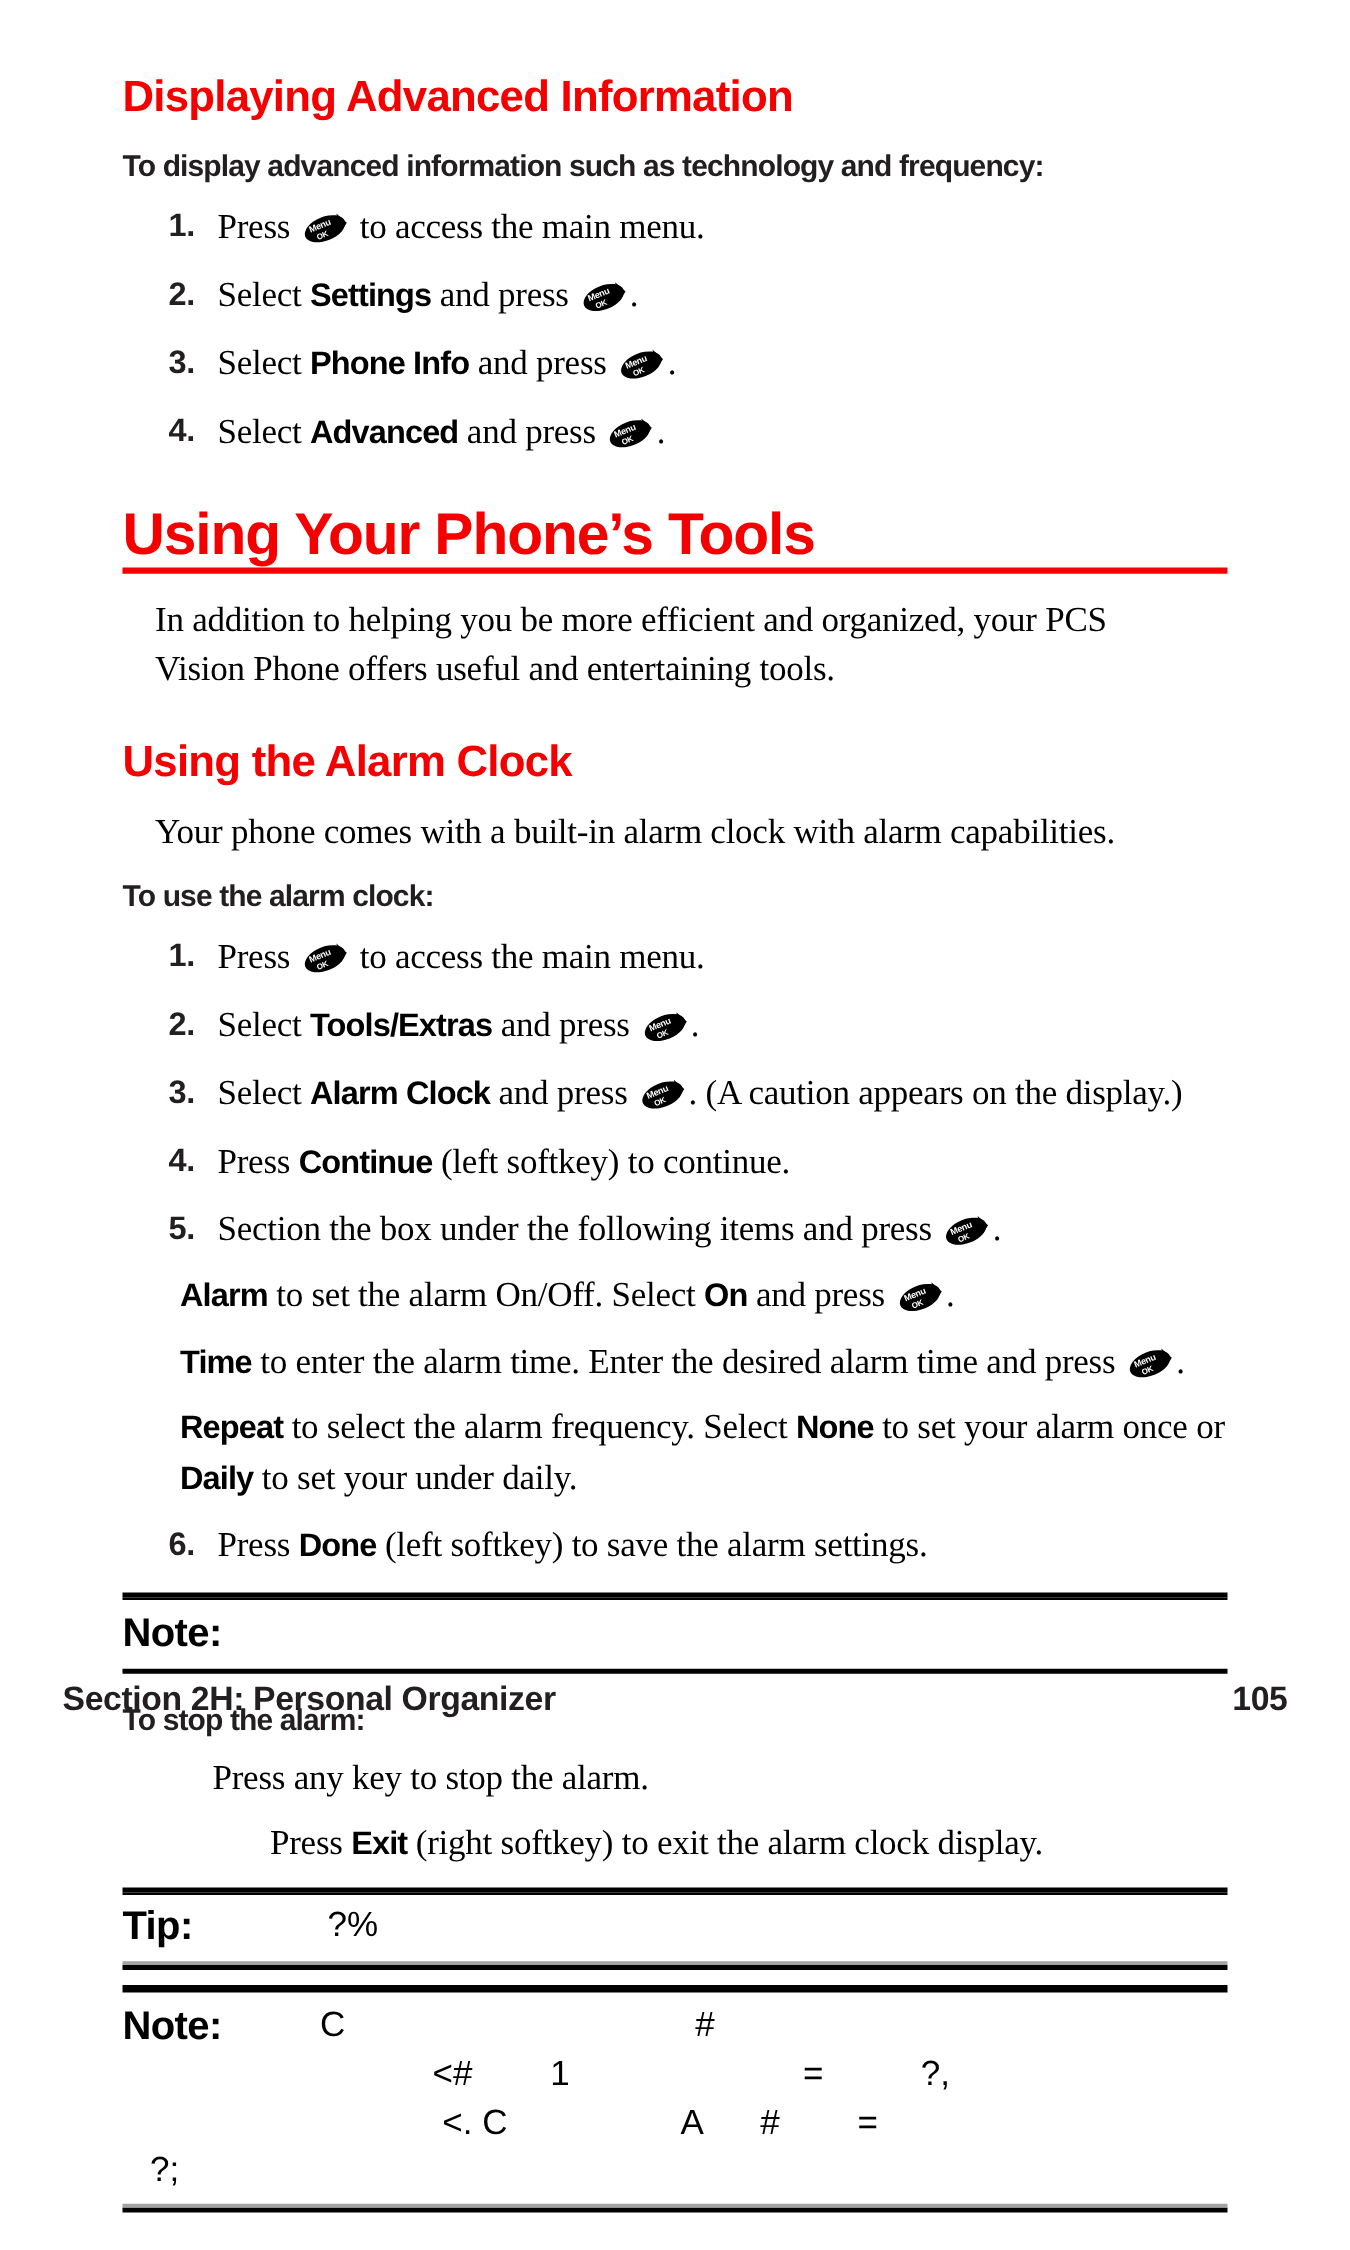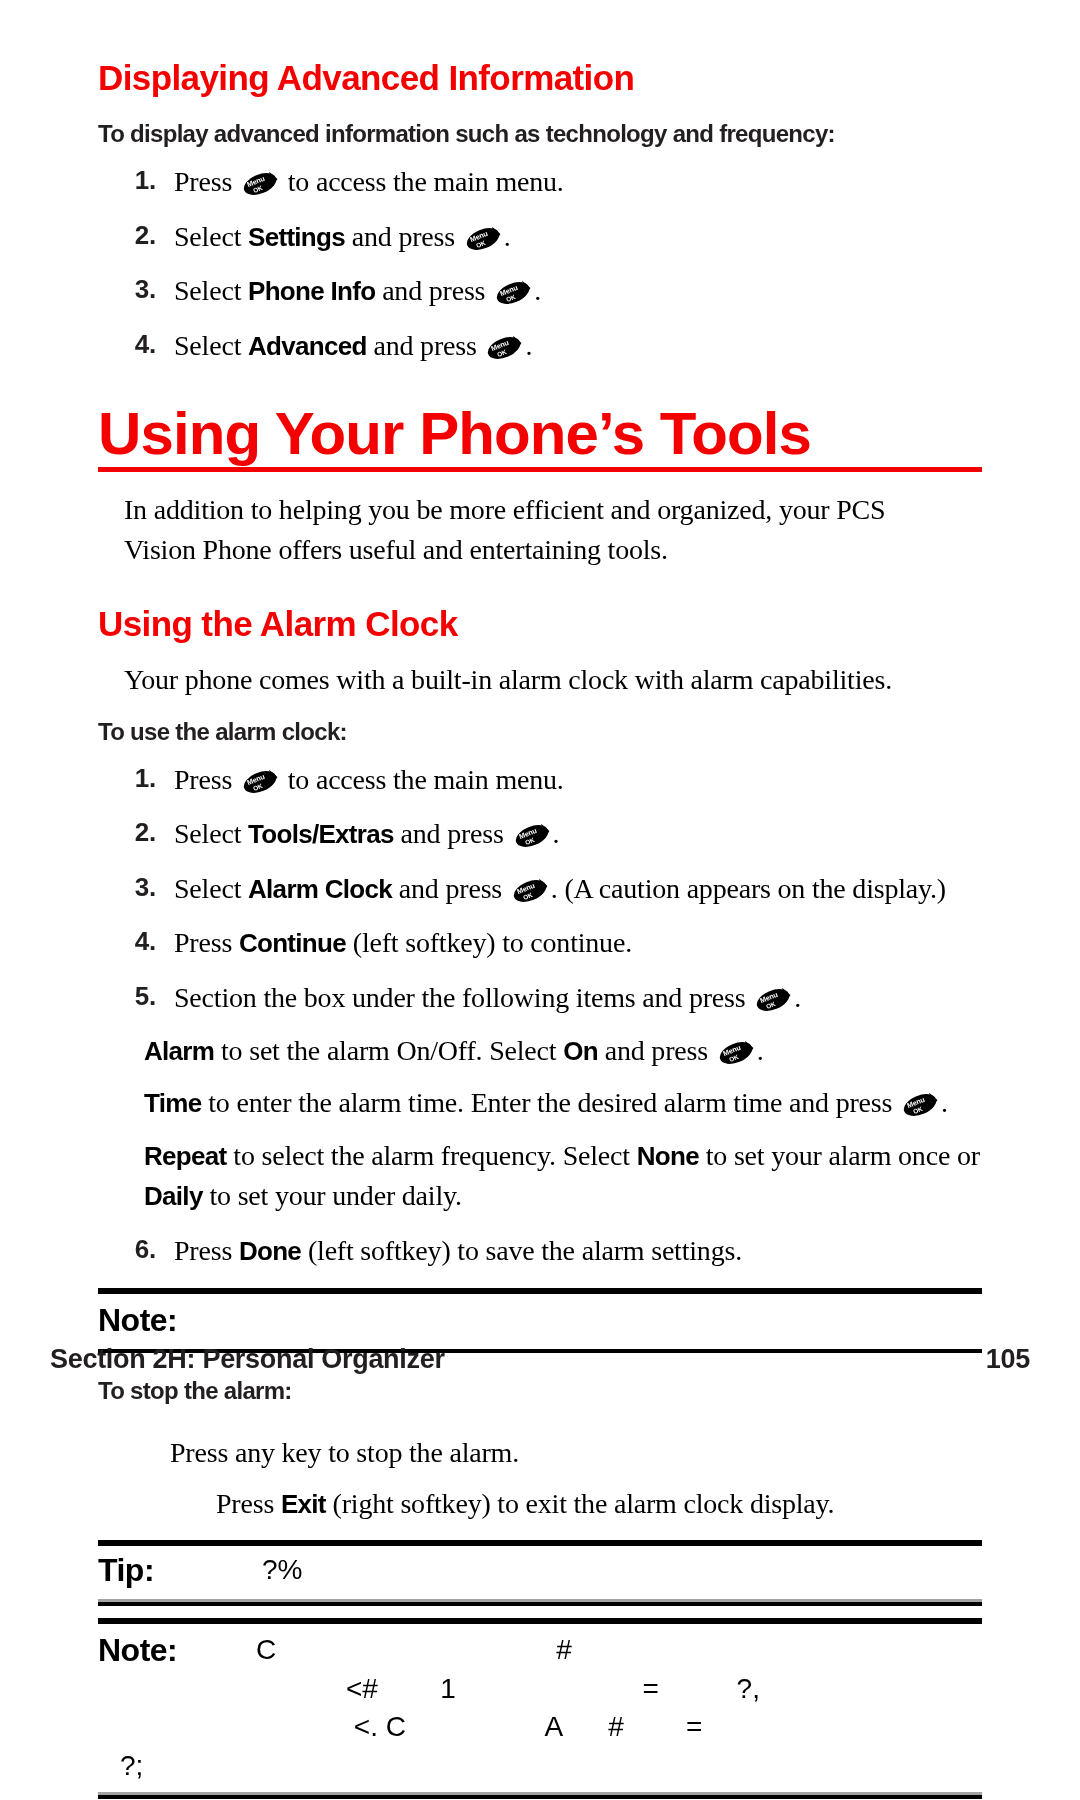--- a/index.html
+++ b/index.html
@@ -30,21 +30,21 @@
     color: #f40000;
     font-size: 35px;
     letter-spacing: -0.6px;
     margin: 0;
     padding: 0;
   }
   .h1 {
     font-family: "Liberation Sans", sans-serif;
     font-weight: bold;
     color: #f40000;
-    font-size: 60px;
+    font-size: 47px;
     letter-spacing: -0.9px;
     margin: 0;
     padding: 0;
     line-height: 1.05;
   }
   .h1-rule {
     border-bottom: 5px solid #f40000;
     margin-top: 2px;
     margin-bottom: 18px;
   }
@@ -327,21 +327,21 @@
 
   <div class="callout" style="margin-top:16px">
     <div class="inner" style="border-bottom:none;padding-bottom:10px">
       <span class="callout-label">Note:</span><span class="callout-body"></span>
     </div>
   </div>
 
   <div style="height:24px"></div>
   <p class="lead">To stop the alarm:</p>
 
-  <p class="para" style="padding-left:72px;margin-top:28px">Press any key to stop the alarm.</p>
+  <p class="para" style="padding-left:72px;margin-top:12px">Press any key to stop the alarm.</p>
 
   <p class="para" style="padding-left:118px;margin-top:12px">
     <span>Press </span><b class="ui">Exit</b><span> (right softkey) to exit the alarm clock display.</span>
   </p>
 
   <div class="callout" style="margin-top:16px">
     <div class="inner" style="padding:6px 0 10px 0">
       <span class="callout-label">Tip:</span><span class="callout-body glyphline" style="padding-left:44px">?%</span>
     </div>
   </div>

